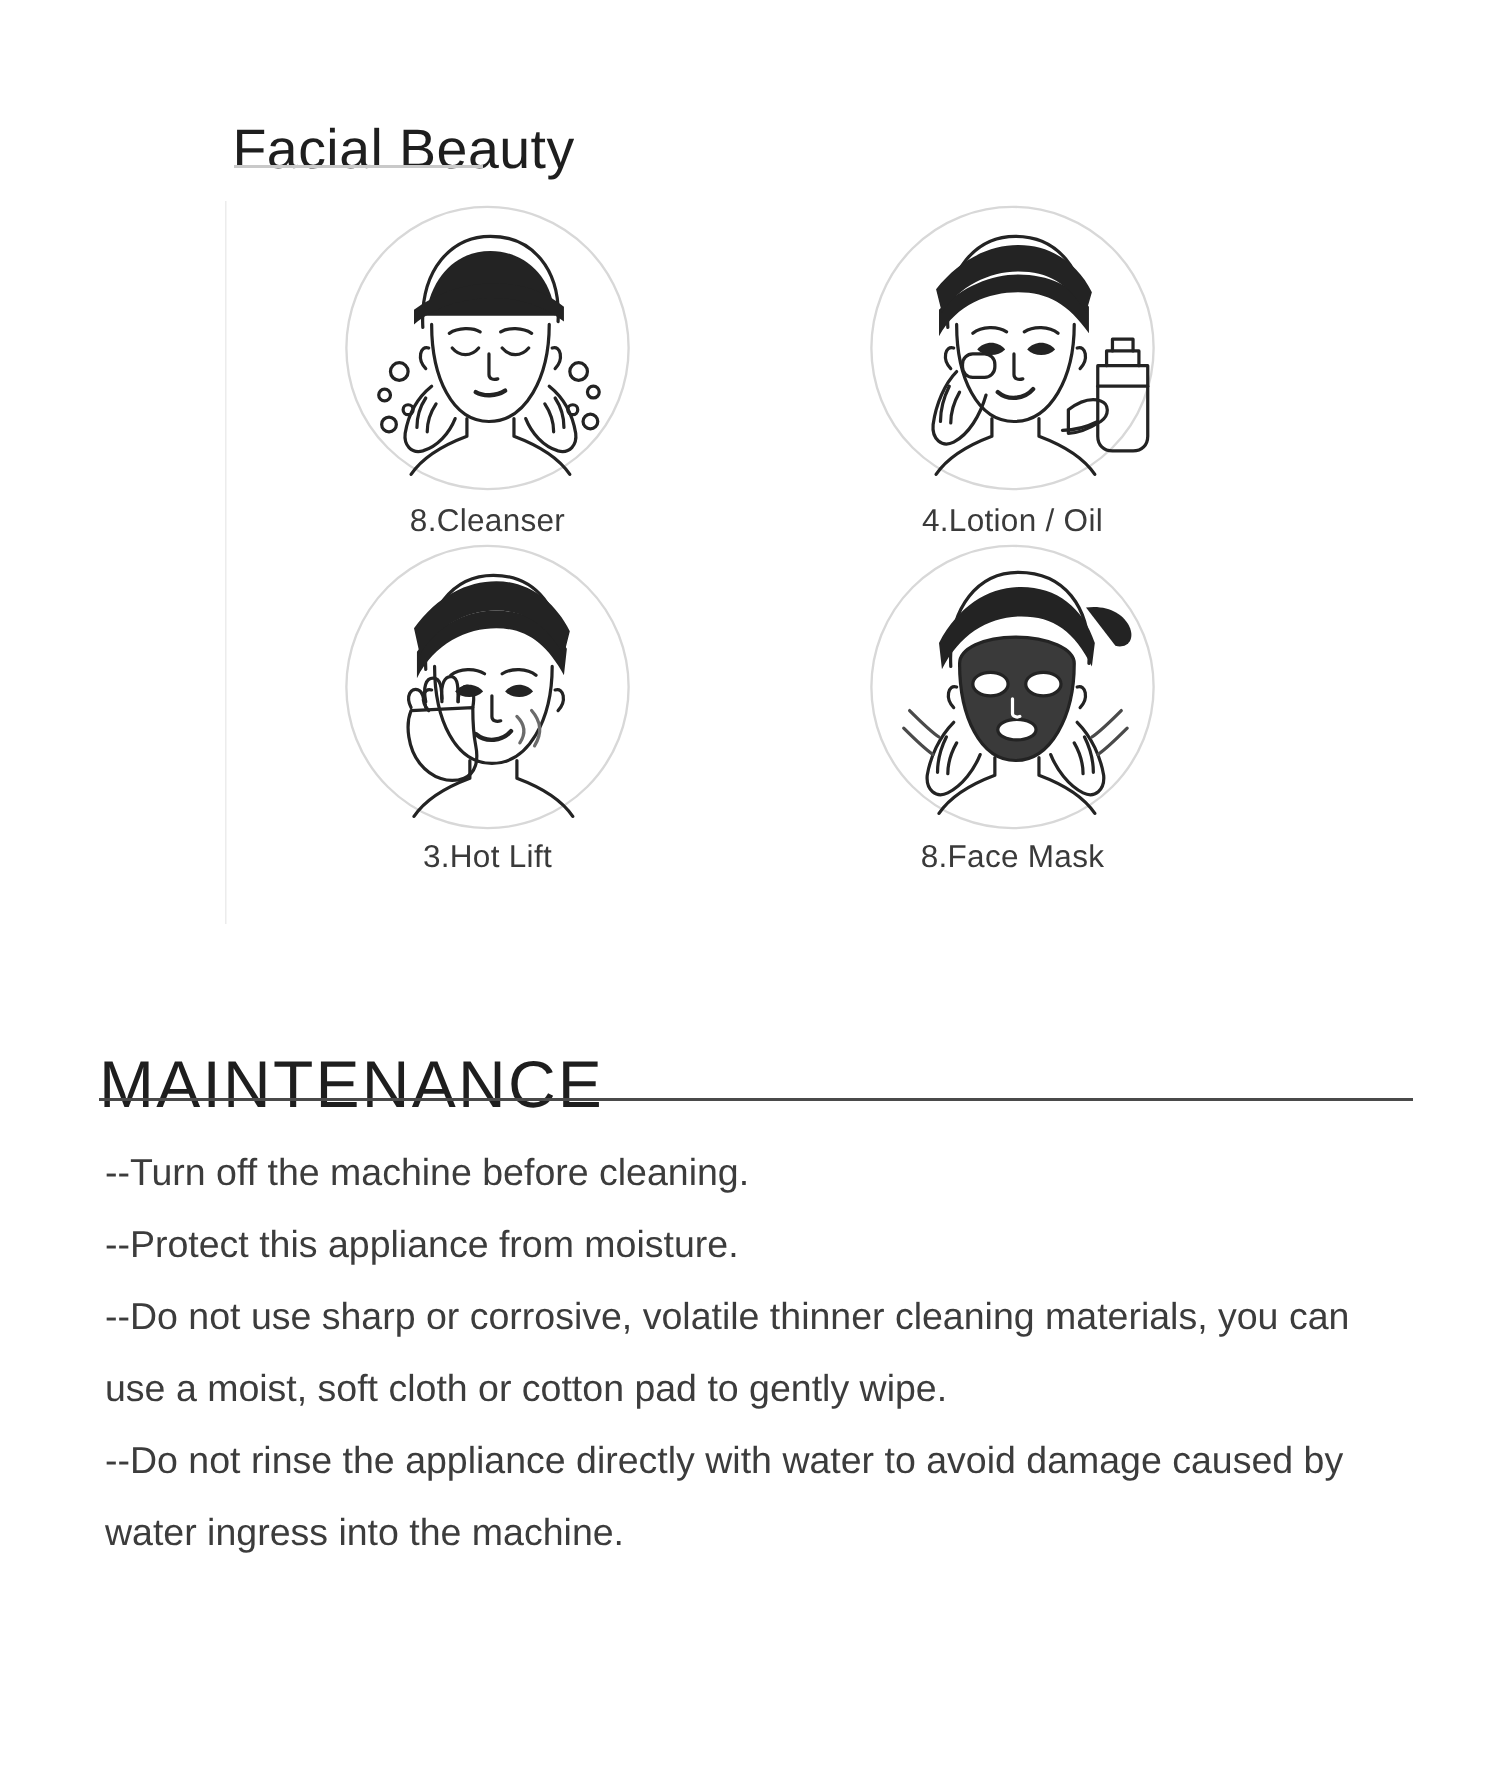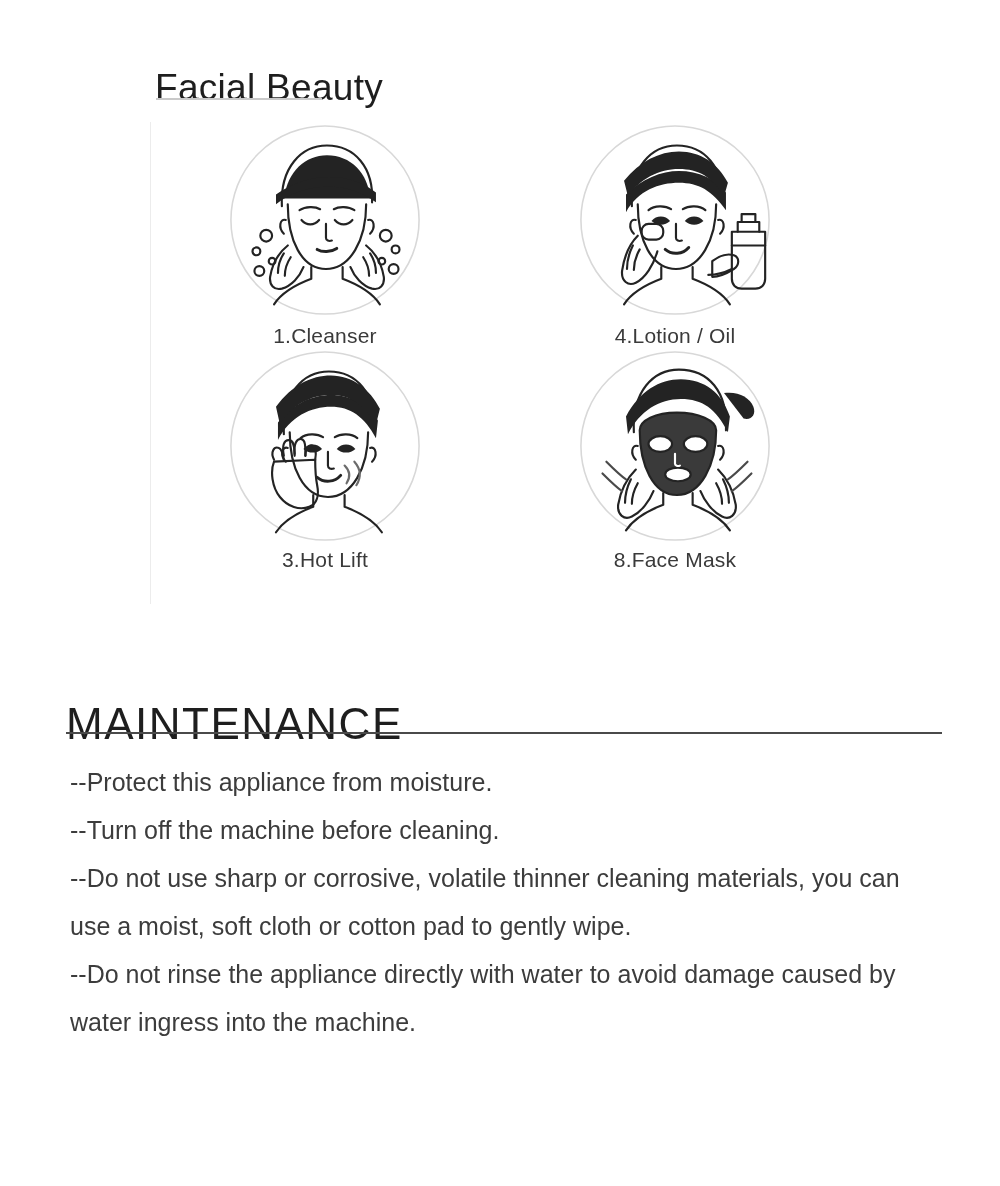--- a/index.html
+++ b/index.html
@@ -13,21 +13,21 @@
     position: relative;
     font-family: "Liberation Sans", sans-serif;
     color: #2b2b2b;
     overflow: hidden;
   }
 
   
   .fb-section {
     position: absolute;
     left: 0;
-    top: 4px;
+    top: 16px;
     width: 1000px;
     height: 640px;
   }
   .fb-title {
     position: absolute;
     left: 155px;
     top: 38px;
     font-size: 37px;
     font-weight: 400;
     letter-spacing: 0.3px;
@@ -168,21 +168,21 @@
               <circle cx="30" cy="132" r="4"></circle>
               <circle cx="46" cy="142" r="3.4"></circle>
               <circle cx="33" cy="152" r="5"></circle>
               <circle cx="162" cy="116" r="6"></circle>
               <circle cx="172" cy="130" r="4"></circle>
               <circle cx="158" cy="142" r="3.4"></circle>
               <circle cx="170" cy="150" r="5"></circle>
             </g>
           </svg>
         </div>
-        <div class="step-label">1.Cleanser</div>
+        <div class="step-label">8.Cleanser</div>
       </div>
 
       <div class="step">
         <div class="step-art">
           <svg viewBox="0 0 200 200" width="196" height="196" xmlns="http://www.w3.org/2000/svg">
             <g fill="none" stroke="#232323" stroke-width="2.2" stroke-linecap="round" stroke-linejoin="round">
               <circle cx="100" cy="100" r="96" stroke="#d8d8d8" stroke-width="1.6"></circle>
 
               <path d="M56 86 C54 46 76 24 102 24 C130 24 150 46 148 82"></path>
               <path d="M50 74 C66 58 86 50 104 50 C124 50 142 58 152 72 L152 90 C138 70 124 62 104 62 C84 62 62 70 50 92 Z" fill="#232323" stroke="none"></path>
@@ -303,18 +303,18 @@
         <div class="step-label">8.Face Mask</div>
       </div>
     </div>
   </div>
 </section>
 
 <section class="mt-section">
   <h2 class="mt-title">MAINTENANCE</h2>
   <div class="mt-rule"></div>
   <div class="mt-body">
+    <span class="mt-line">--Turn off the machine before cleaning.</span>
     <span class="mt-line">--Protect this appliance from moisture.</span>
-    <span class="mt-line">--Turn off the machine before cleaning.</span>
     <span class="mt-line">--Do not use sharp or corrosive, volatile thinner cleaning materials, you can use a moist, soft cloth or cotton pad to gently wipe.</span>
     <span class="mt-line">--Do not rinse the appliance directly with water to avoid damage caused by water ingress into the machine.</span>
   </div>
 </section>
 
 </body></html>

